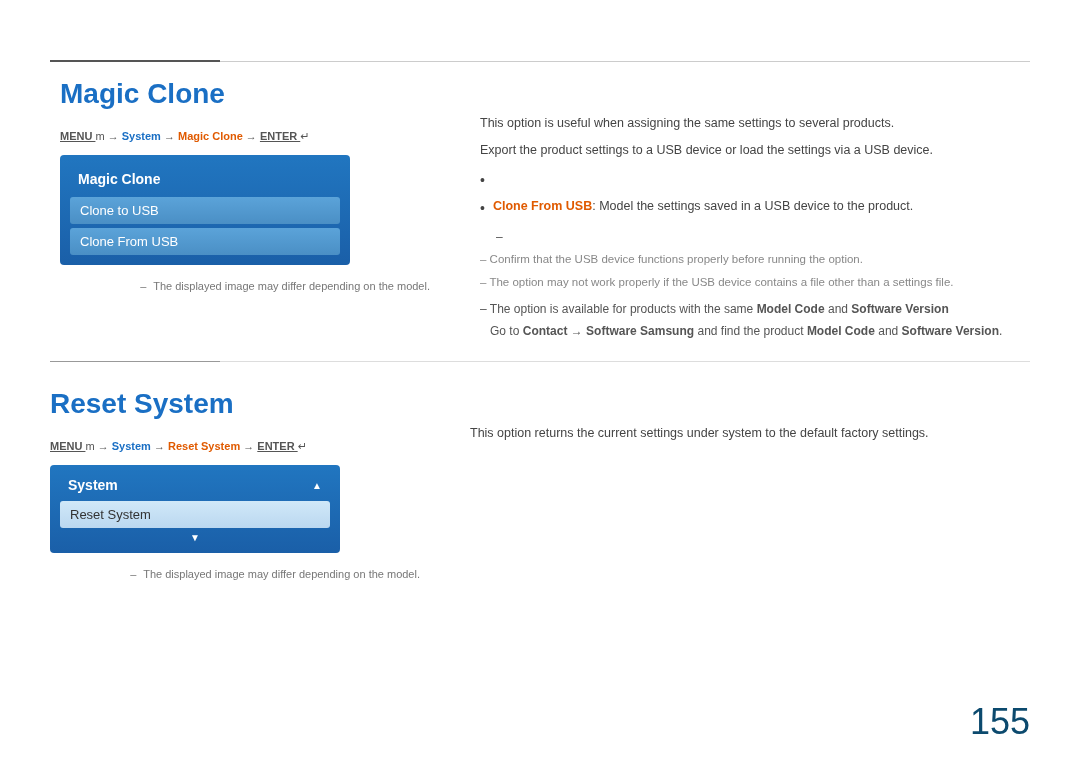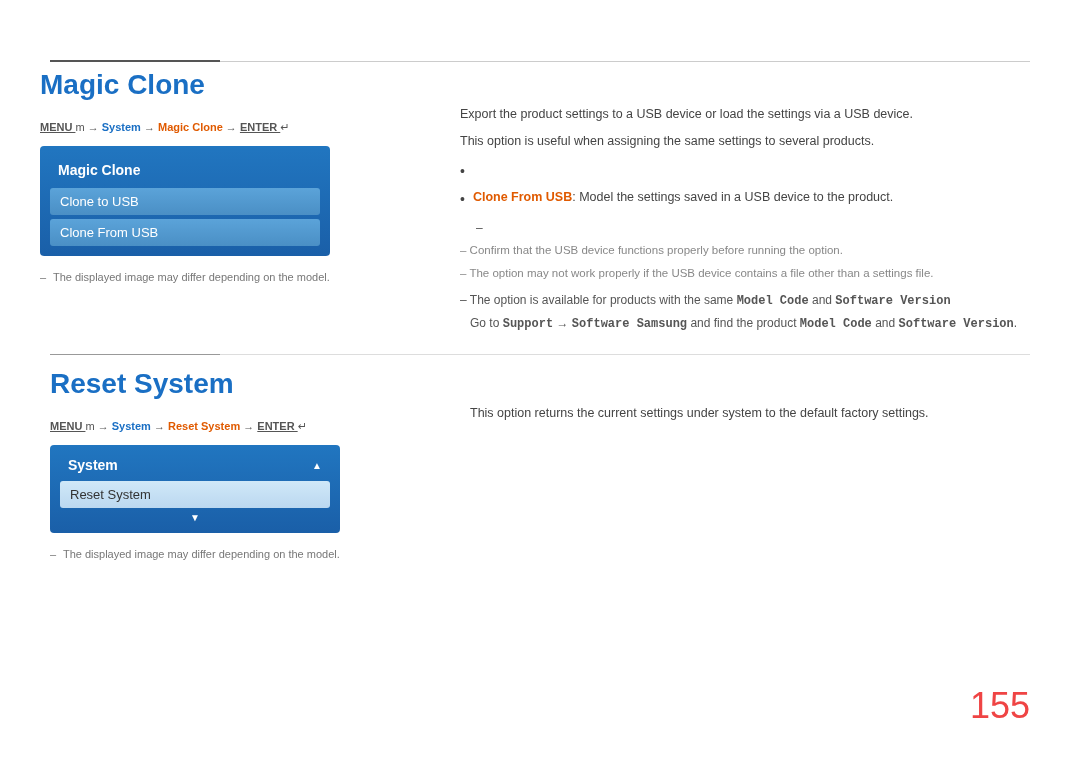--- a/index.html
+++ b/index.html
@@ -37,22 +37,22 @@
     }
     .divider-light {
       flex: 1;
       height: 1px;
       background: #ccc;
       margin-top: 0.5px;
     }
 
     .content-area {
       display: flex;
-      padding: 0 40px;
-      margin-top: 6px;
+      padding: 0 60px;
+      margin-top: 15px;
     }
 
     
     .left-panel {
       width: 370px;
       flex-shrink: 0;
     }
 
     .section-title-magic {
       font-size: 28px;
@@ -106,20 +106,21 @@
       cursor: pointer;
     }
     .ui-menu-item:last-child {
       margin-bottom: 0;
     }
 
     .note-text {
       font-size: 11px;
       color: #777;
       margin-top: 8px;
+      text-align: right;
     }
     .note-dash {
       margin-right: 4px;
     }
 
     
     .right-panel {
       flex: 1;
       padding-left: 50px;
       padding-top: 35px;
@@ -142,21 +143,21 @@
       margin-bottom: 4px;
     }
     .bullet-dot {
       margin-right: 8px;
       margin-top: 1px;
       font-size: 14px;
       color: #444;
     }
 
     .text-orange { color: #e05a00; font-weight: bold; }
-    .text-bold { font-weight: bold; font-family: Liberation Mono, monospace; }
+    .text-bold { font-weight: bold; }
 
     .sub-note {
       font-size: 12px;
       color: #555;
       margin-left: 16px;
       margin-bottom: 3px;
       display: flex;
       align-items: flex-start;
     }
     .sub-dash {
@@ -200,21 +201,21 @@
     .section-divider .div-light {
       flex: 1;
       height: 1px;
       background: #ddd;
     }
 
     
     .reset-area {
       display: flex;
       padding: 0 50px;
-      margin-top: 12px;
+      margin-top: 25px;
     }
 
     .section-title-reset {
       font-size: 28px;
       font-weight: bold;
       color: #1a6fc4;
       margin-bottom: 20px;
     }
 
     .menu-path-reset .system-link2 {
@@ -266,24 +267,24 @@
 
     .arrow-row {
       display: flex;
       justify-content: center;
       margin-top: 4px;
     }
 
     
     .page-number {
       position: absolute;
-      bottom: 36px;
+      bottom: 20px;
       right: 50px;
       font-size: 36px;
-      color: #ef4444;
+      color: #0c4a6e;
       font-weight: 300;
     }
 
     .menu-bold { font-weight: bold; text-decoration: underline; }
   </style>
 </head>
 <body>
 
 <div class="page-container">
 
@@ -315,22 +316,22 @@
         <div class="ui-menu-item">Clone From USB</div>
       </div>
 
       <div class="note-text">
         <span class="note-dash">–</span>
         <span>The displayed image may differ depending on the model.</span>
       </div>
     </div>
 
     <div class="right-panel">
+      <p>This option is useful when assigning the same settings to several products.</p>
       <p>Export the product settings to a USB device or load the settings via a USB device.</p>
-      <p>This option is useful when assigning the same settings to several products.</p>
 
       <ul class="bullet-list">
         <li>
           <span class="bullet-dot">•</span>
         </li>
         <li>
           <span class="bullet-dot">•</span>
           <span>
             <span class="text-orange">Clone From USB</span><span>: Model the settings saved in a USB device to the product.</span>
           </span>
@@ -355,21 +356,21 @@
         <span class="text-bold">Model Code</span>
         <span> </span>
         <span>and</span>
         <span> </span>
         <span class="text-bold">Software Version</span>
       </div>
       <div class="available-sub">
         <span>&nbsp;&nbsp;</span>
         <span>Go to</span>
         <span> </span>
-        <span class="text-bold">Support</span>
+        <span class="text-bold">Contact</span>
         <span> </span>
         <span>→</span>
         <span> </span>
         <span class="text-bold">Software Samsung</span>
         <span> </span>
         <span>and find the product</span>
         <span> </span>
         <span class="text-bold">Model Code</span>
         <span> </span>
         <span>and</span>

